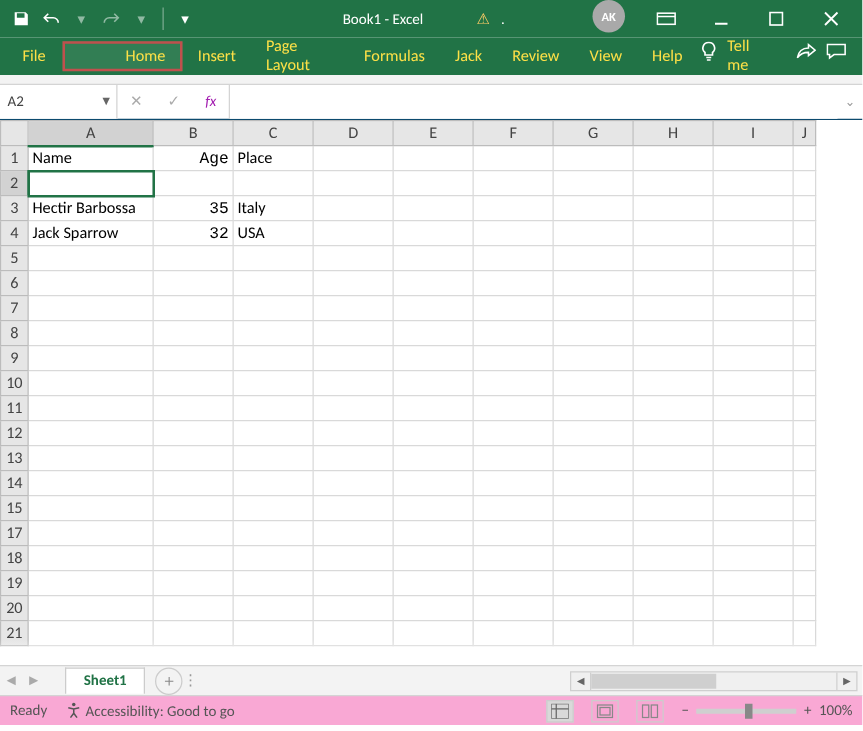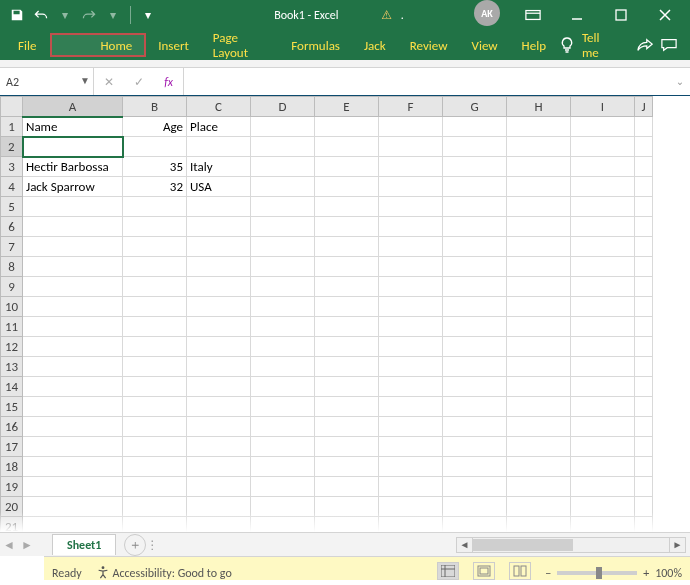--- a/index.html
+++ b/index.html
@@ -31,21 +31,21 @@
     background: #217346;
     display: flex;
     align-items: center;
     color: #fde047;
     font-size: 13px;
     padding: 0 4px;
   }
   .ribbon .tab { padding: 0 12px; height: 24px; display:flex; align-items:center; cursor: default; }
   .ribbon .tab.active { border: 2px solid #C0504D; background: rgba(255,255,255,0.08); padding-left: 48px; }
   .ribbon .file { padding: 0 14px; }
-  .ribbon .rightside { margin-left:auto; display:flex; align-items:center; gap:6px; padding-right:8px; }
+  .ribbon .rightside { margin-left:auto; display:flex; gap:6px; padding-right:8px; }
   .ribbon .rightside .icon { width:22px; height:22px; display:flex; align-items:center; justify-content:center; }
 
   
   .ribbon-body { height: 8px; background: #f3f3f3; border-bottom: 1px solid #d4d4d4; }
 
   
   .fxbar {
     height: 28px;
     display: flex;
     align-items: stretch;
@@ -61,21 +61,21 @@
 
   
   .grid-wrap { position: relative; height: 436px; overflow: hidden; background:#fff; }
   .grid { border-collapse: collapse; table-layout: fixed; }
   .grid th, .grid td { border: 1px solid #d9d9d9; height: 20px; font-size: 13px; font-family: Calibri, Arial, sans-serif; overflow:hidden; white-space:nowrap; }
   .grid thead th { background: #e6e6e6; color:#444; font-weight: normal; text-align:center; border-color:#bcbcbc; height:20px; }
   .grid thead th.selcol { background:#d2d2d2; border-bottom:2px solid #217346; }
   .grid tbody th { background:#e6e6e6; color:#444; font-weight:normal; text-align:center; width:22px; border-color:#bcbcbc; }
   .grid tbody th.selrow { background:#d2d2d2; border-right:2px solid #217346; }
   .grid td { padding: 0 3px; text-align:left; }
-  .grid td.num { text-align:right; }
+  .grid td.num { text-align:right;font-family:Liberation Mono, monospace; }
   .corner { background:#e6e6e6; width:22px; border-color:#bcbcbc; }
   .colA { width: 100px; }
   .colB { width: 64px; }
   .colstd { width: 64px; }
   .colJ { width: 18px; }
   .active-cell { outline: 2px solid #217346; outline-offset:-1px; position:relative; }
 
   .grid-mask { position:absolute; left:0; right:0; bottom:0; height:20px; background:linear-gradient(to bottom, rgba(255,255,255,0), #fff); pointer-events:none; }
 
   
@@ -95,29 +95,28 @@
   .hscroll .track { width:230px; height:16px; border:1px solid #cfcfcf; background:#f0f0f0; display:flex; align-items:center; position:relative; }
   .hscroll .thumb { position:absolute; left:16px; width:100px; top:1px; bottom:1px; background:#cfcfcf; }
   .hscroll .arr { width:16px; text-align:center; color:#666; font-size:10px; position:absolute; top:0; bottom:0; display:flex; align-items:center; justify-content:center; }
   .hscroll .arr.l { left:0; border-right:1px solid #cfcfcf; }
   .hscroll .arr.r { right:0; border-left:1px solid #cfcfcf; }
   .splitgrip { width:12px; color:#999; text-align:center; }
 
   
   .statusbar {
     height: 24px;
-    background:#fef9c3;
+    background:#f9a8d4;
     border-top:1px solid #d4d4d4;
     display:flex;
-    align-items:flex-end;
+    align-items:center;
     font-size:12px;
     color:#555;
     padding:0 8px;
     gap:14px;
-    margin-left:44px;
   }
   .statusbar .spacer { flex:1; }
   .viewbtn { width:22px; height:18px; border:1px solid #ccc; display:flex; align-items:center; justify-content:center; font-size:10px; color:#666; }
   .viewbtn.active { background:#d9d9d9; }
   .zoom { display:flex; align-items:center; gap:6px; }
   .zoom .slider { width:80px; height:4px; background:#cfcfcf; position:relative; }
   .zoom .slider .tick { position:absolute; left:50%; top:-3px; width:1px; height:10px; background:#999; }
   .zoom .slider .knob { position:absolute; left:48%; top:-4px; width:6px; height:12px; background:#888; }
 </style>
 </head>
@@ -421,33 +420,20 @@
           <td></td>
           <td></td>
           <td></td>
           <td></td>
           <td></td>
           <td></td>
           <td></td>
         </tr>
         <tr>
           <th>15</th>
-          <td></td>
-          <td></td>
-          <td></td>
-          <td></td>
-          <td></td>
-          <td></td>
-          <td></td>
-          <td></td>
-          <td></td>
-          <td></td>
-        </tr>
-        <tr>
-          <th>16</th>
           <td></td>
           <td></td>
           <td></td>
           <td></td>
           <td></td>
           <td></td>
           <td></td>
           <td></td>
           <td></td>
           <td></td>

